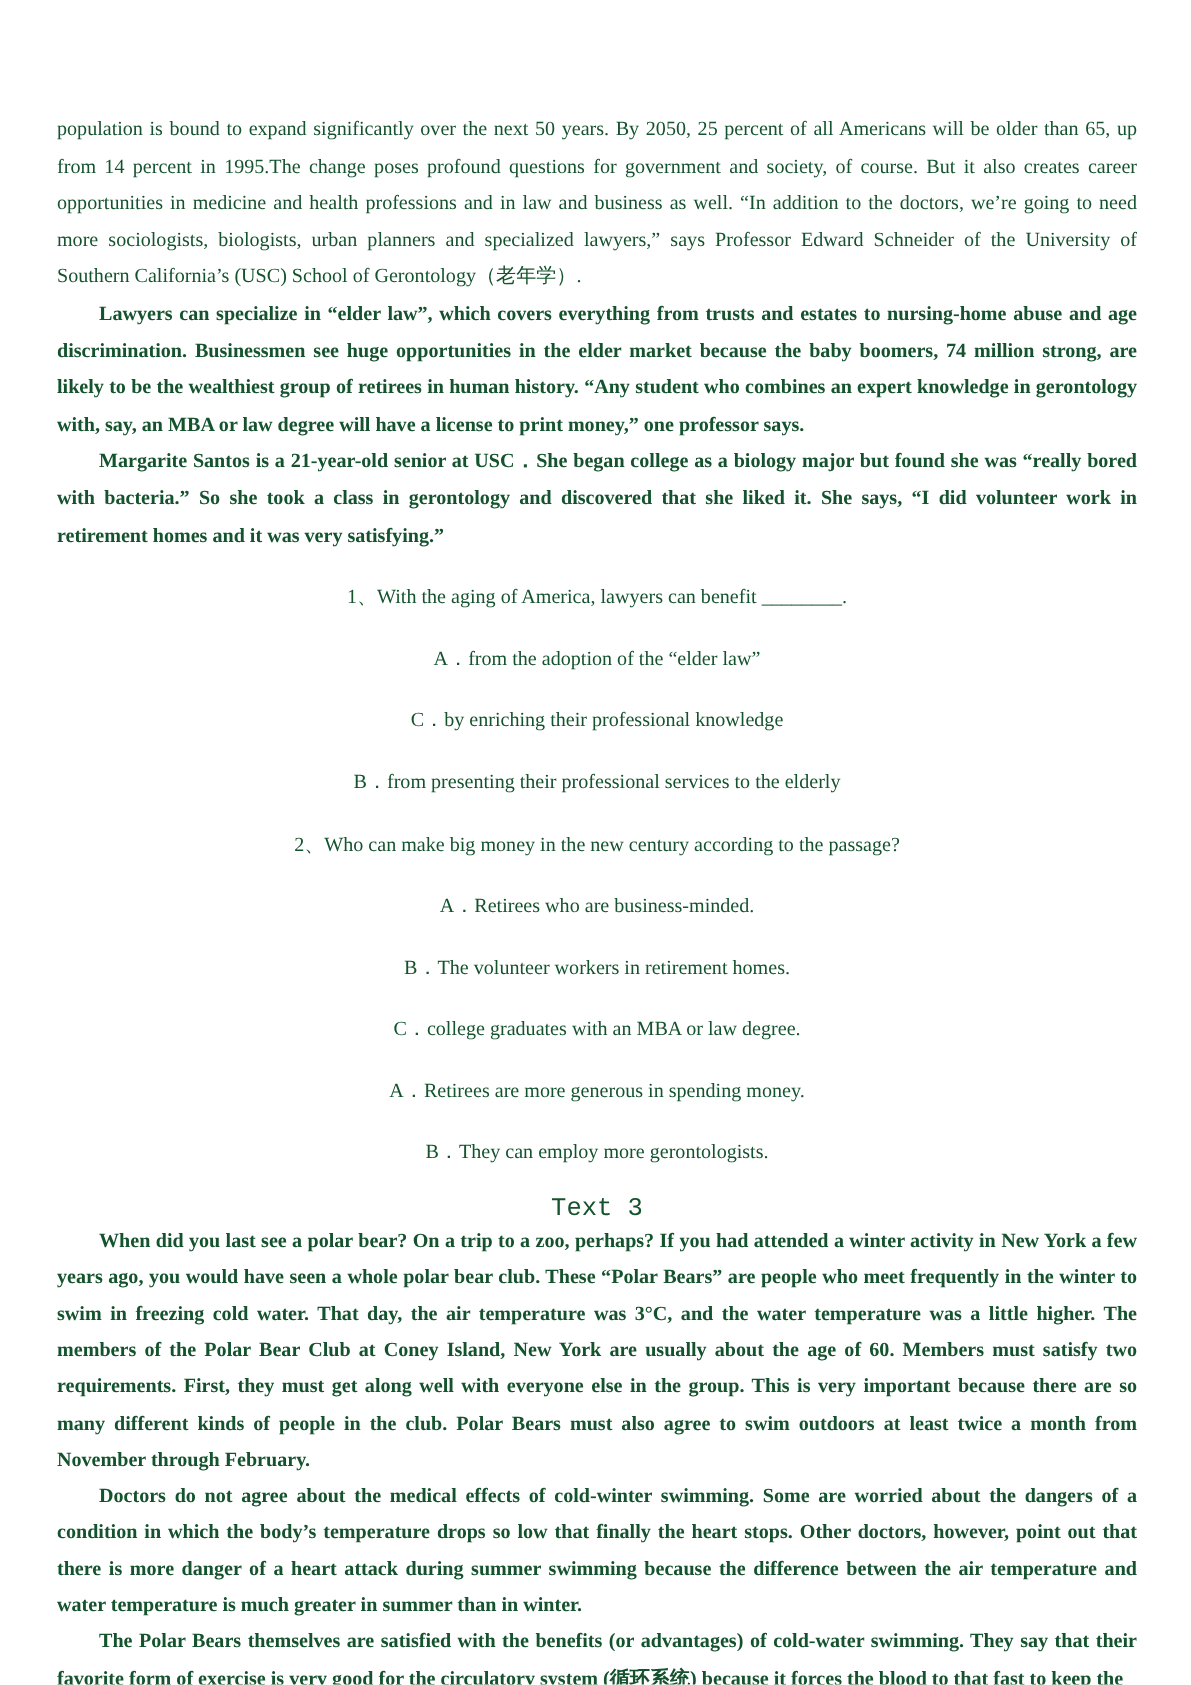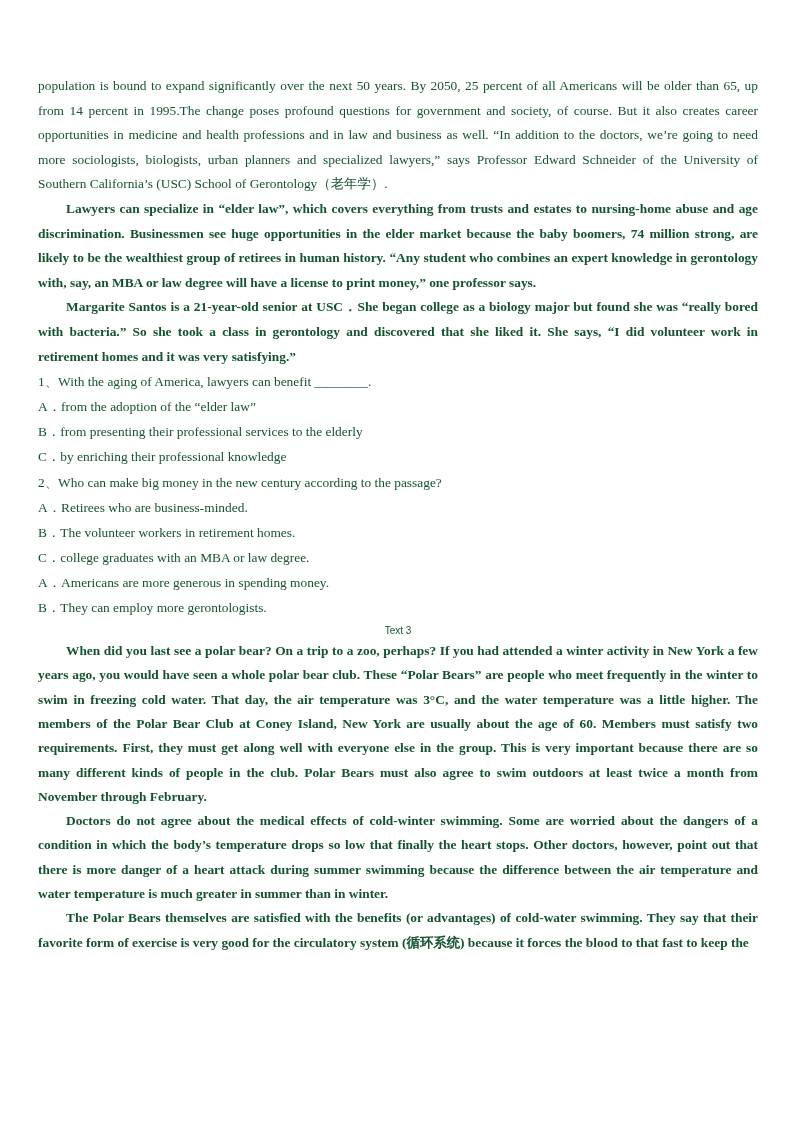--- a/index.html
+++ b/index.html
@@ -4,51 +4,51 @@
 <style>
   html, body { margin: 0; padding: 0; background: #ffffff; }
   body { width: 794px; height: 1123px; position: relative; overflow: hidden; }
   .page {
     position: absolute; left: 38px; top: 74px; width: 720px;
     font-family: "Liberation Serif", serif; font-size: 13.4px; color: #14532d;
     line-height: 24.6px;
   }
   .para { margin: 0; text-align: justify; text-align-last: left; }
   .indent { text-indent: 28px; font-weight: bold; }
-  .line { margin: 0; white-space: nowrap; line-height: 25.1px; }
+  .line { margin: 16px; white-space: nowrap; line-height: 25.1px; text-align: center; }
   .heading {
-    margin: 0; text-align: center; font-family: Liberation Sans, sans-serif;
-    font-size: 10px; line-height: 16px; padding-top: 3px;
+    margin: 0; text-align: center; font-family: Liberation Mono, monospace;
+    font-size: 17px; line-height: 16px; padding-top: 3px;
   }
   .text3 { line-height: 24.3px; }
 </style>
 </head>
 <body>
 
 <div class="page">
   <p class="para">population is bound to expand significantly over the next 50 years. By 2050, 25 percent of all Americans will be older than 65, up from 14 percent in 1995.The change poses profound questions for government and society, of course. But it also creates career opportunities in medicine and health professions and in law and business as well. “In addition to the doctors, we’re going to need more sociologists, biologists, urban planners and specialized lawyers,” says Professor Edward Schneider of the University of Southern California’s (USC) School of Gerontology（老年学）.</p>
   <p class="para indent">Lawyers can specialize in “elder law”, which covers everything from trusts and estates to nursing-home abuse and age discrimination. Businessmen see huge opportunities in the elder market because the baby boomers, 74 million strong, are likely to be the wealthiest group of retirees in human history. “Any student who combines an expert knowledge in gerontology with, say, an MBA or law degree will have a license to print money,” one professor says.</p>
   <p class="para indent">Margarite Santos is a 21-year-old senior at USC．She began college as a biology major but found she was “really bored with bacteria.” So she took a class in gerontology and discovered that she liked it. She says, “I did volunteer work in retirement homes and it was very satisfying.”</p>
 
   <div>
     <p class="line">1、With the aging of America, lawyers can benefit ________.</p>
     <p class="line">A．from the adoption of the “elder law”</p>
+    <p class="line">C．by enriching their professional knowledge</p>
     <p class="line">B．from presenting their professional services to the elderly</p>
-    <p class="line">C．by enriching their professional knowledge</p>
   </div>
 
   <div>
     <p class="line">2、Who can make big money in the new century according to the passage?</p>
     <p class="line">A．Retirees who are business-minded.</p>
     <p class="line">B．The volunteer workers in retirement homes.</p>
     <p class="line">C．college graduates with an MBA or law degree.</p>
   </div>
 
   <div>
-    <p class="line">A．Americans are more generous in spending money.</p>
+    <p class="line">A．Retirees are more generous in spending money.</p>
     <p class="line">B．They can employ more gerontologists.</p>
   </div>
 
   <p class="heading">Text 3</p>
   <div class="text3">
     <p class="para indent">When did you last see a polar bear? On a trip to a zoo, perhaps? If you had attended a winter activity in New York a few years ago, you would have seen a whole polar bear club. These “Polar Bears” are people who meet frequently in the winter to swim in freezing cold water. That day, the air temperature was 3°C, and the water temperature was a little higher. The members of the Polar Bear Club at Coney Island, New York are usually about the age of 60. Members must satisfy two requirements. First, they must get along well with everyone else in the group. This is very important because there are so many different kinds of people in the club. Polar Bears must also agree to swim outdoors at least twice a month from November through February.</p>
     <p class="para indent">Doctors do not agree about the medical effects of cold-winter swimming. Some are worried about the dangers of a condition in which the body’s temperature drops so low that finally the heart stops. Other doctors, however, point out that there is more danger of a heart attack during summer swimming because the difference between the air temperature and water temperature is much greater in summer than in winter.</p>
     <p class="para indent">The Polar Bears themselves are satisfied with the benefits (or advantages) of cold-water swimming. They say that their favorite form of exercise is very good for the circulatory system (循环系统) because it forces the blood to that fast to keep the</p>
   </div>
 </div>

